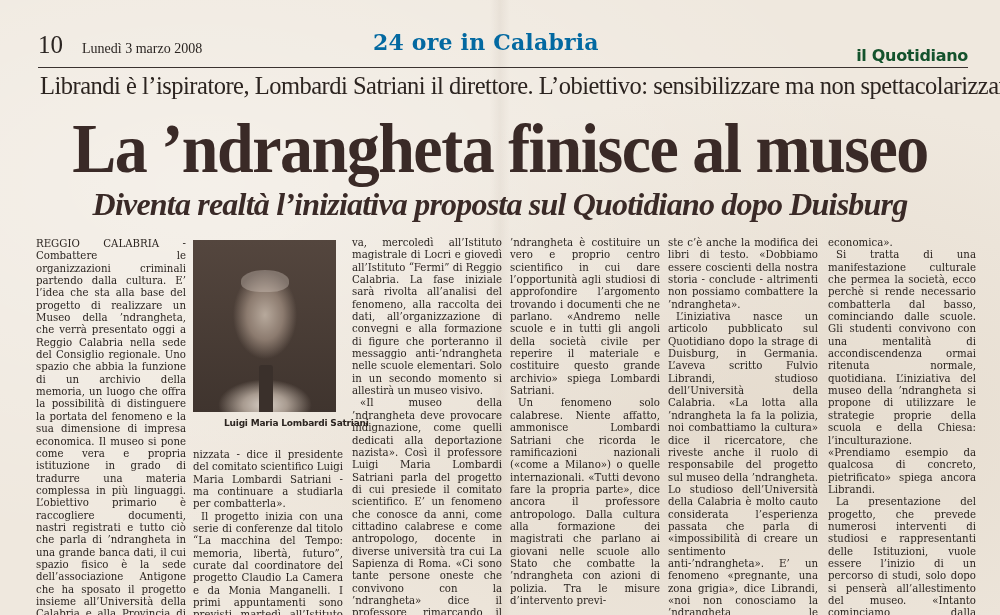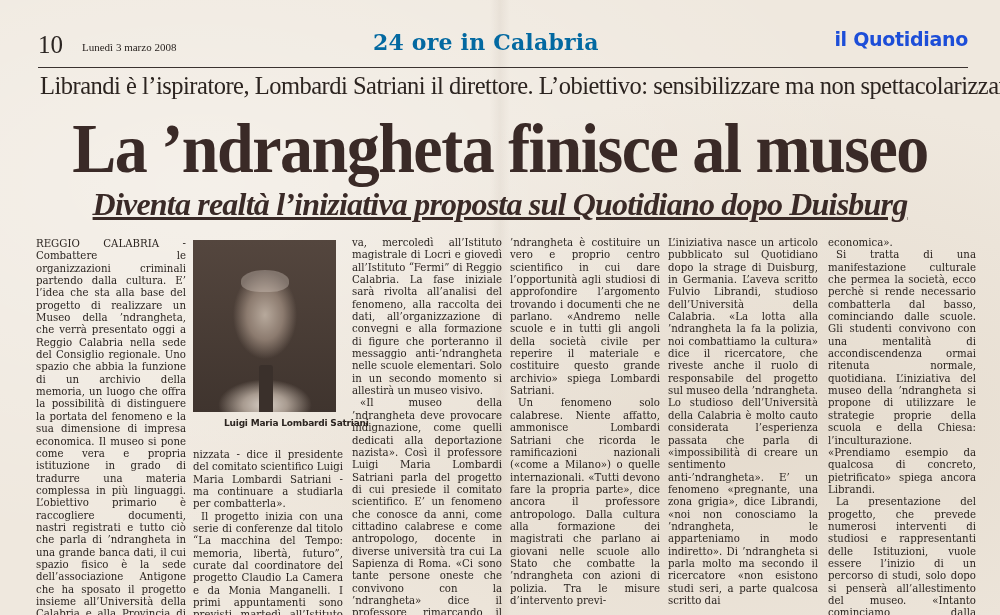--- a/index.html
+++ b/index.html
@@ -12,31 +12,31 @@
       linear-gradient(90deg, rgba(0,0,0,0) 49%, rgba(140,120,100,0.10) 50%, rgba(0,0,0,0) 51%);
     color: #2a231f;
     position: relative;
     font-family: "DejaVu Serif", serif;
   }
   .page { position: absolute; left: 0; top: 0; width: 1000px; height: 502px; }
 
   
   .masthead { position: absolute; left: 38px; top: 26px; width: 930px; height: 40px; }
   .page-num { position: absolute; left: 0; top: 5px; font-family: "Liberation Serif", serif; font-size: 25px; color: #2b2522; }
-  .date { position: absolute; left: 44px; top: 15px; font-family: "Liberation Serif", serif; font-size: 11px; color: #2b2522; }
+  .date { position: absolute; left: 44px; top: 15px; font-family: "Liberation Serif", serif; font-size: 14px; color: #2b2522; }
   .section { position: absolute; left: 335px; top: 3px; font-family: "DejaVu Serif", serif; font-weight: bold; font-size: 22px; color: #0369a1; letter-spacing: 0.2px; }
-  .brand { position: absolute; right: 0; top: 2px; font-family: "DejaVu Sans", sans-serif; font-weight: bold; font-size: 19px; color: #1d4ed8; letter-spacing: -0.3px; }
+  .brand { position: absolute; right: 0; top: 20px; font-family: "DejaVu Sans", sans-serif; font-weight: bold; font-size: 16px; color: #14532d; letter-spacing: -0.3px; }
   .rule { position: absolute; left: 38px; top: 67px; width: 930px; height: 1px; background: #3b3330; }
 
   .kicker { position: absolute; left: 40px; top: 72px; width: 930px; font-family: "Liberation Serif", serif; font-size: 24.5px; color: #2c2420; white-space: nowrap; letter-spacing: -0.5px; }
 
   .headline { position: absolute; left: 20px; top: 113px; width: 960px; text-align: center;
     font-family: "Liberation Serif", serif; font-weight: bold; font-size: 66px; line-height: 72px; color: #3a2a27; letter-spacing: -1.5px; white-space: nowrap; transform: scaleY(1.05); }
   .subhead { position: absolute; left: 20px; top: 186px; width: 960px; text-align: center;
-    font-family: "Liberation Serif", serif; font-weight: bold; font-style: italic; font-size: 32px; color: #3a2a27; letter-spacing: -0.8px; white-space: nowrap; text-decoration: underline; }
+    font-family: "Liberation Serif", serif; font-weight: bold; font-style: italic; font-size: 32px; color: #3a2a27; letter-spacing: -0.8px; white-space: nowrap; }
 
   
   .col { position: absolute; top: 238px; width: 150px; font-family: "DejaVu Serif", serif; font-size: 10.2px; line-height: 12.35px; color: #2b2420; text-align: justify; hyphens: manual; }
   .col p { margin: 0; text-indent: 0; }
   .col p + p { text-indent: 8px; }
   .col1 { left: 36px; top: 238px; }
   .col2 { left: 193px; top: 449px; }
   .col3 { left: 352px; top: 237px; }
   .col4 { left: 510px; top: 237px; }
   .col5 { left: 668px; top: 237px; }
@@ -89,20 +89,21 @@
     <p>va, mercoledì all’Istituto magistrale di Locri e giovedì all’Istituto “Fermi” di Reggio Calabria. La fase iniziale sarà rivolta all’analisi del fenomeno, alla raccolta dei dati, all’organizzazione di convegni e alla formazione di figure che porteranno il messaggio anti-’ndrangheta nelle scuole elementari. Solo in un secondo momento si allestirà un museo visivo.</p>
     <p>«Il museo della ’ndrangheta deve provocare indignazione, come quelli dedicati alla deportazione nazista». Così il professore Luigi Maria Lombardi Satriani parla del progetto di cui presiede il comitato scientifico. E’ un fenomeno che conosce da anni, come cittadino calabrese e come antropologo, docente in diverse università tra cui La Sapienza di Roma. «Ci sono tante persone oneste che convivono con la ’ndrangheta» dice il professore, rimarcando il carattere pervasivo del fenomeno nella cultura quotidiana. L’impegno del museo della</p>
   </div>
 
   <div class="col col4">
     <p>’ndrangheta è costituire un vero e proprio centro scientifico in cui dare l’opportunità agli studiosi di approfondire l’argomento trovando i documenti che ne parlano. «Andremo nelle scuole e in tutti gli angoli della società civile per reperire il materiale e costituire questo grande archivio» spiega Lombardi Satriani.</p>
     <p>Un fenomeno solo calabrese. Niente affatto, ammonisce Lombardi Satriani che ricorda le ramificazioni nazionali («come a Milano») o quelle internazionali. «Tutti devono fare la propria parte», dice ancora il professore antropologo. Dalla cultura alla formazione dei magistrati che parlano ai giovani nelle scuole allo Stato che combatte la ’ndrangheta con azioni di polizia. Tra le misure d’intervento previ-</p>
   </div>
 
   <div class="col col5">
+    <p>ste c’è anche la modifica dei libri di testo. «Dobbiamo essere coscienti della nostra storia - conclude - altrimenti non possiamo combattere la ’ndrangheta».</p>
     <p>L’iniziativa nasce un articolo pubblicato sul Quotidiano dopo la strage di Duisburg, in Germania. L’aveva scritto Fulvio Librandi, studioso dell’Università della Calabria. «La lotta alla ’ndrangheta la fa la polizia, noi combattiamo la cultura» dice il ricercatore, che riveste anche il ruolo di responsabile del progetto sul museo della ’ndrangheta. Lo studioso dell’Università della Calabria è molto cauto considerata l’esperienza passata che parla di «impossibilità di creare un sentimento anti-’ndrangheta». E’ un fenomeno «pregnante, una zona grigia», dice Librandi, «noi non conosciamo la ’ndrangheta, le apparteniamo in modo indiretto». Di ’ndrangheta si parla molto ma secondo il ricercatore «non esistono studi seri, a parte qualcosa scritto dai</p>
   </div>
 
   <div class="col col6">
     <p>economica».</p>
     <p>Si tratta di una manifestazione culturale che permea la società, ecco perchè si rende necessario combatterla dal basso, cominciando dalle scuole. Gli studenti convivono con una mentalità di accondiscendenza ormai ritenuta normale, quotidiana. L’iniziativa del museo della ’ndrangheta si propone di utilizzare le strategie proprie della scuola e della Chiesa: l’inculturazione. «Prendiamo esempio da qualcosa di concreto, pietrificato» spiega ancora Librandi.</p>
     <p>La presentazione del progetto, che prevede numerosi interventi di studiosi e rappresentanti delle Istituzioni, vuole essere l’inizio di un percorso di studi, solo dopo si penserà all’allestimento del museo. «Intanto cominciamo dalla formazione degli studenti», dice lo studioso dell’Unical, «se mai si comincia, mai si va avanti. Noi - ribadisce Librandi - ci occupiamo della mentalità».</p>
   </div>
 
 </div>

